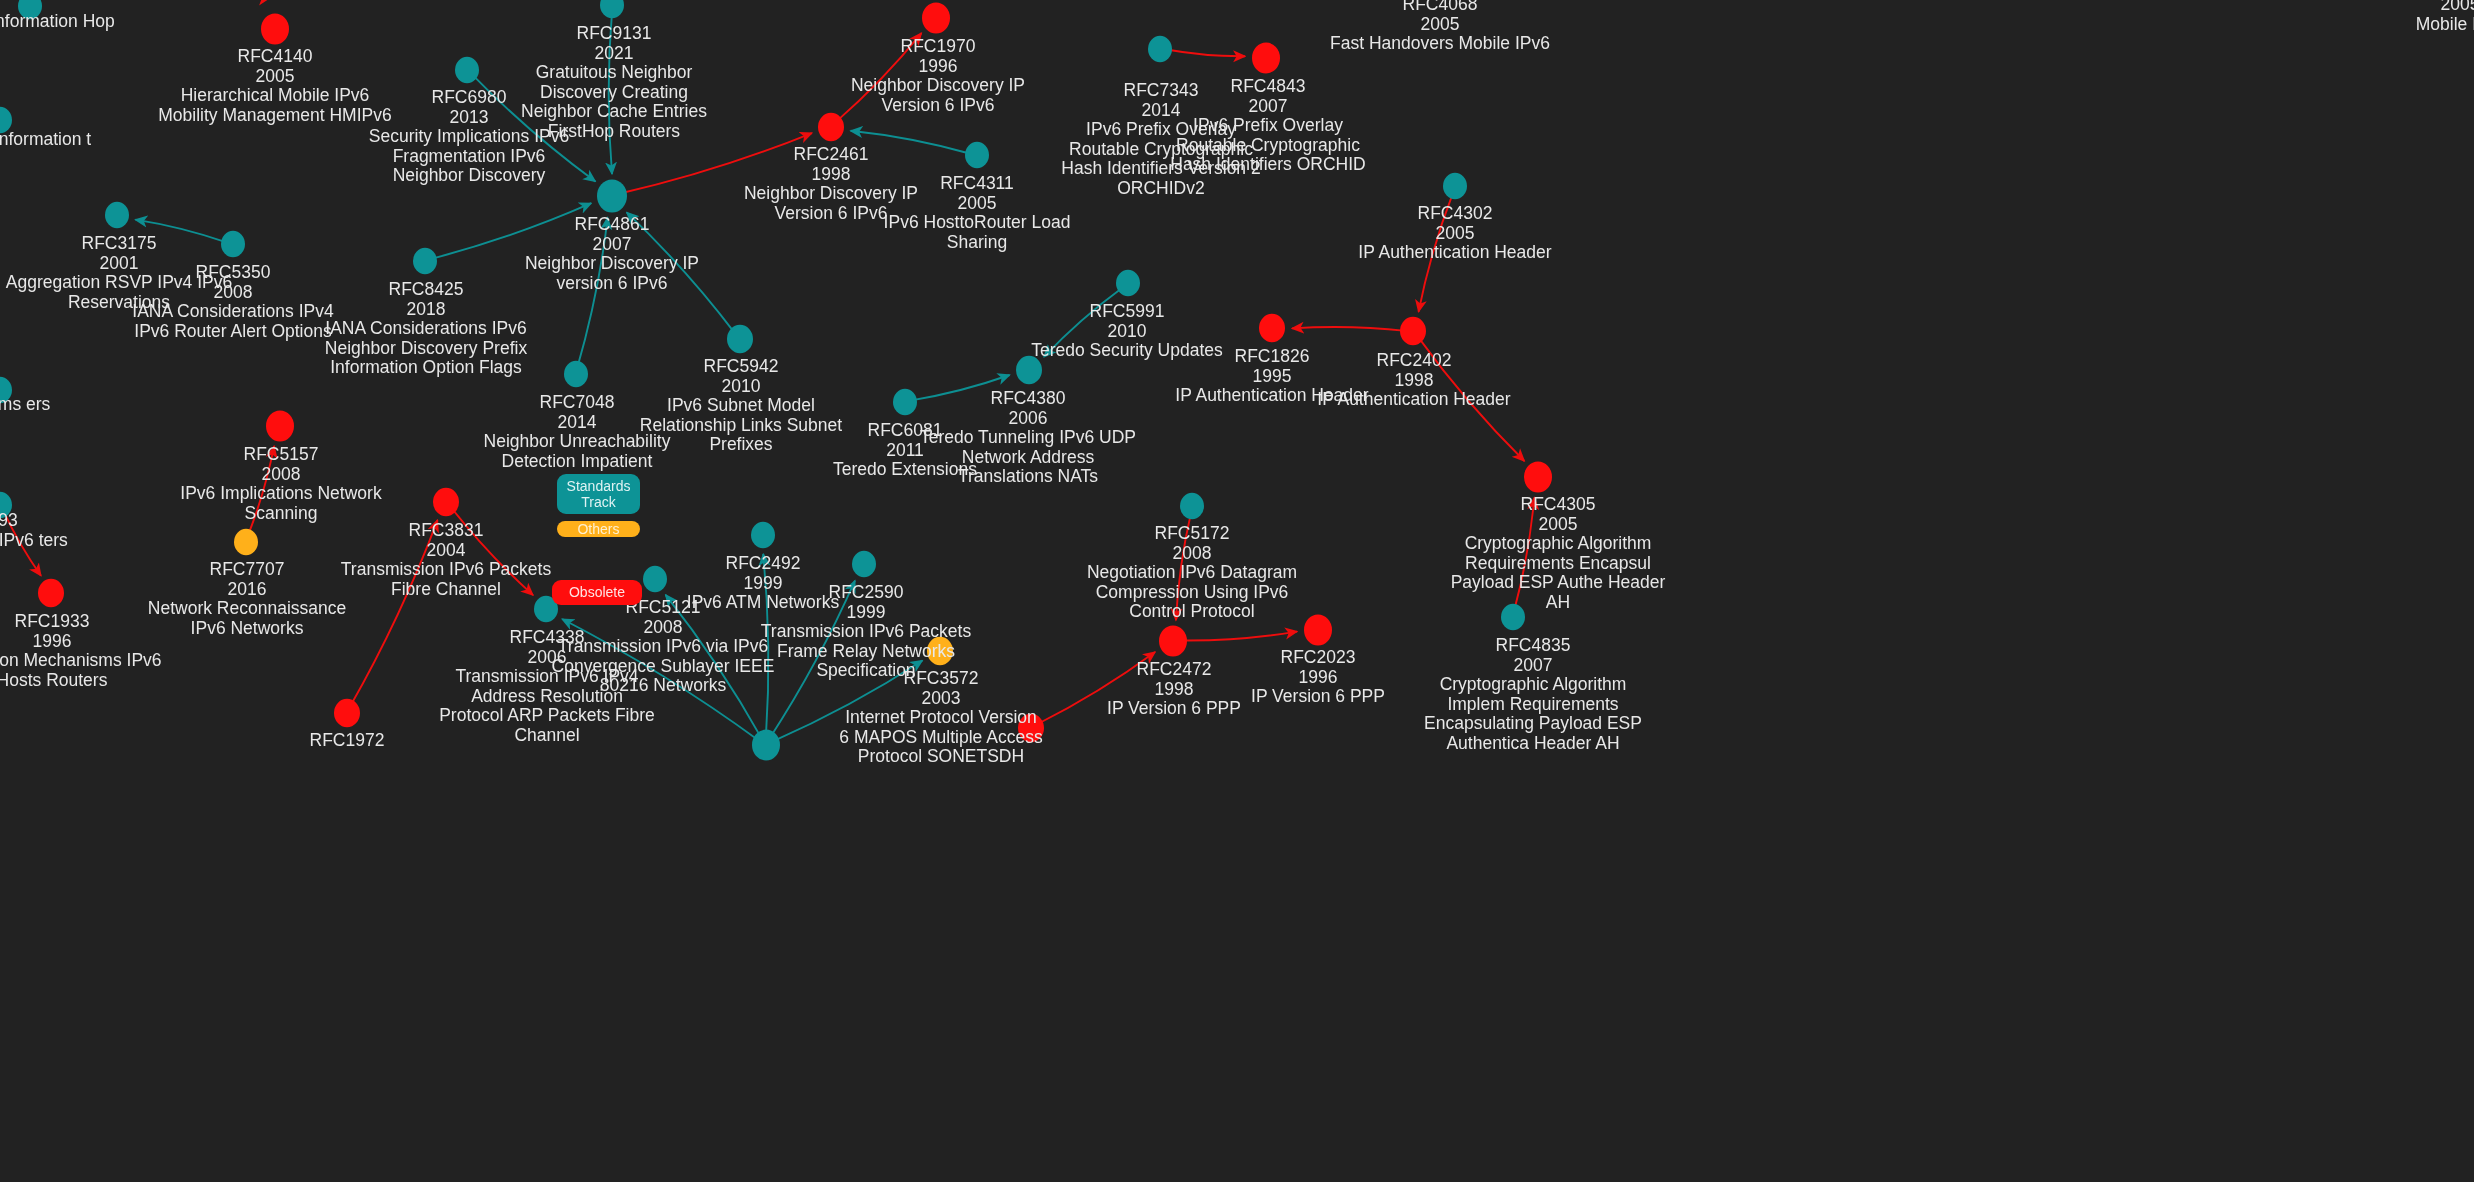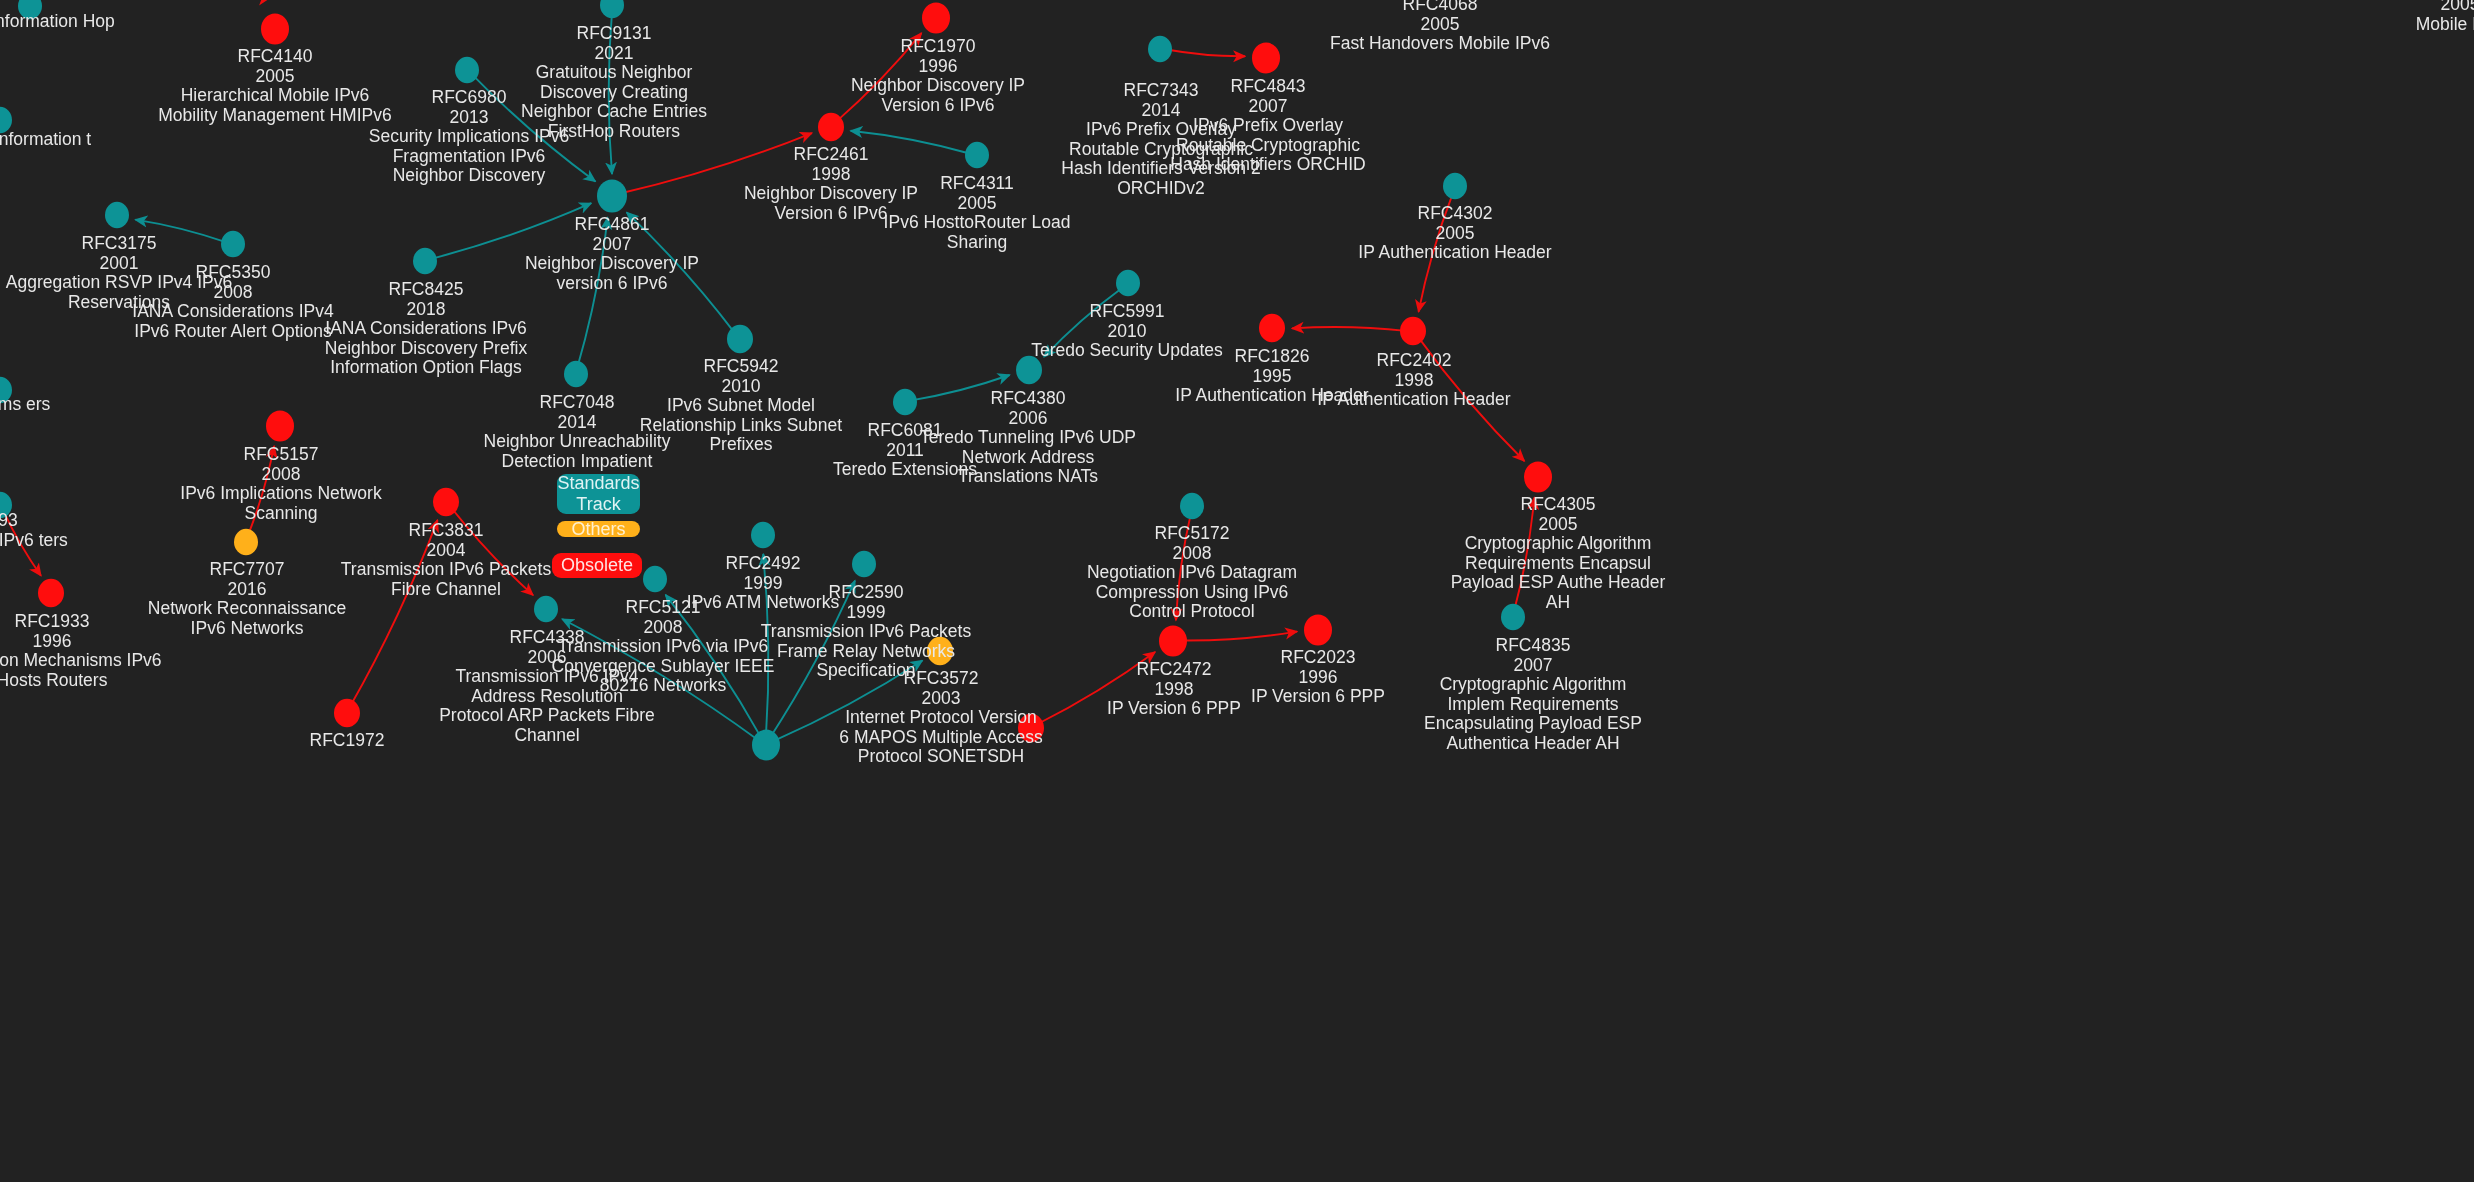--- a/index.html
+++ b/index.html
@@ -29,21 +29,21 @@
     dominant-baseline: middle;
   }
   .legend-box {
     position: absolute;
     border-radius: 9px;
     display: flex;
     align-items: center;
     justify-content: center;
     text-align: center;
     font-family: "Liberation Sans", sans-serif;
-    font-size: 18px;
+    font-size: 14px;
     line-height: 1.15;
     color: #ffffff;
     box-sizing: border-box;
     padding: 4px 10px;
   }
 </style>
 </head>
 <body>
 
 <div id="stage">
@@ -177,17 +177,17 @@
         <text class="node-label" x="347" y="741"><tspan x="347" dy="0">RFC1972</tspan></text>
       </g>
   </svg>
 
   <div class="legend-box" style="left: 557px; top: 474px; width: 83px; height: 40px; background: rgb(13, 147, 150); color: rgb(223, 243, 243);">
     <span>Standards Track</span>
   </div>
   <div class="legend-box" style="left: 557px; top: 521px; width: 83px; height: 16px; background: rgb(255, 176, 26); color: rgb(255, 240, 208);">
     <span>Others</span>
   </div>
-  <div class="legend-box" style="left: 552px; top: 553px; width: 90px; height: 25px; background: rgb(255, 13, 13); color: rgb(255, 227, 227);">
+  <div class="legend-box" style="left: 552px; top: 580px; width: 90px; height: 25px; background: rgb(255, 13, 13); color: rgb(255, 227, 227);">
     <span>Obsolete</span>
   </div>
 
 </div>
 
 </body></html>

